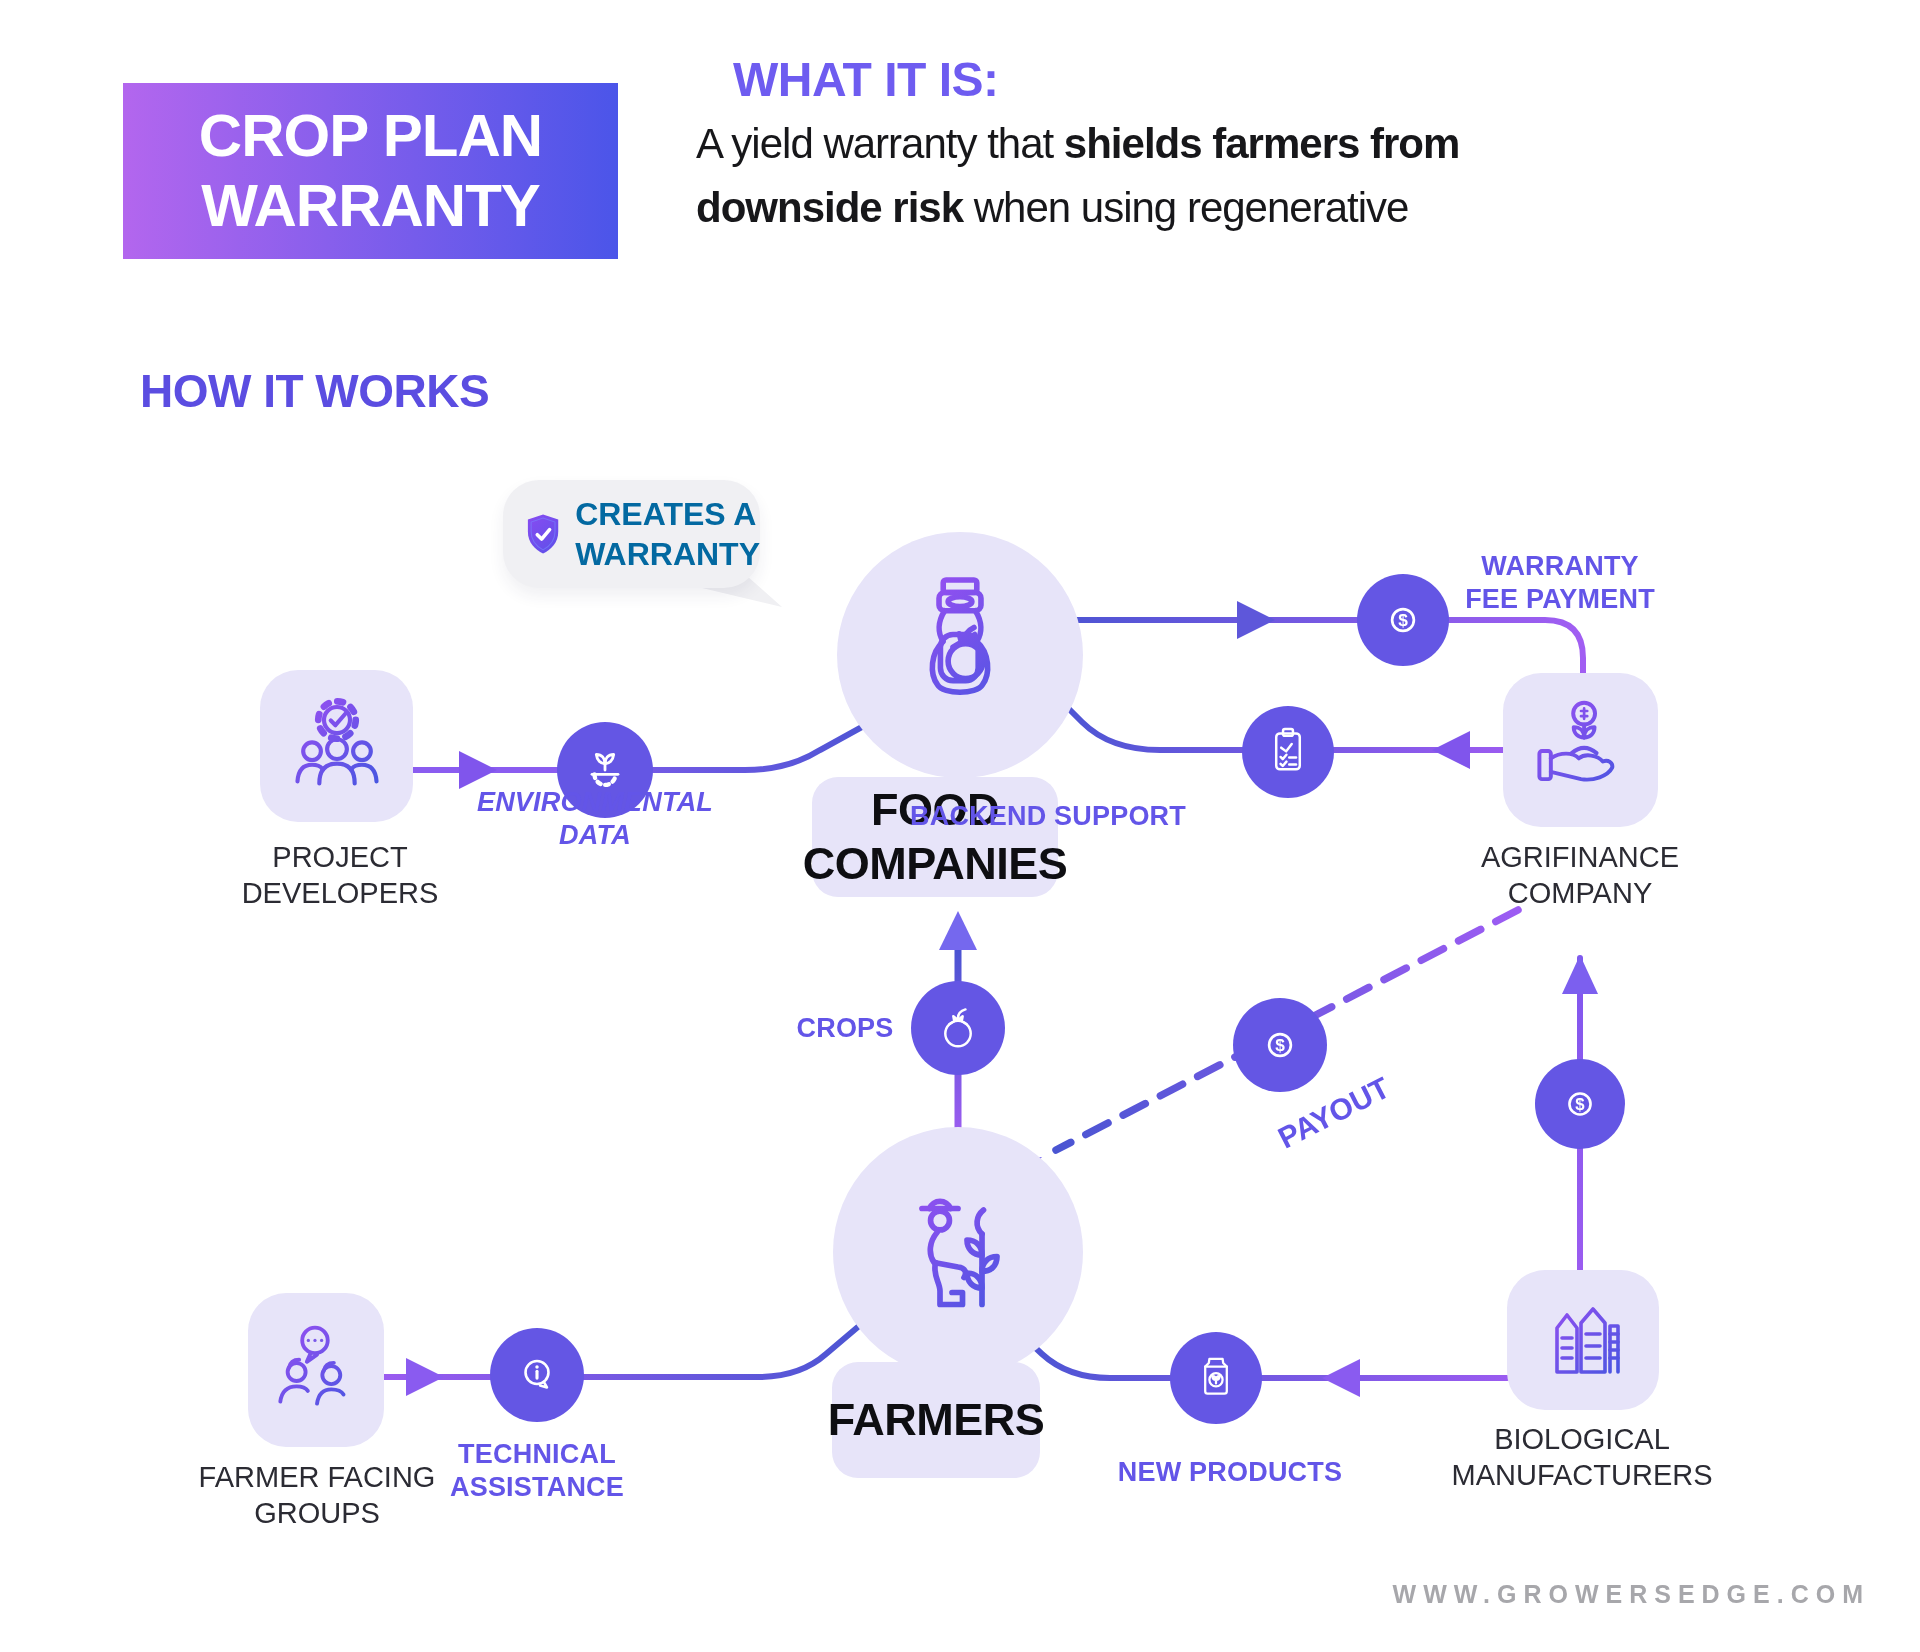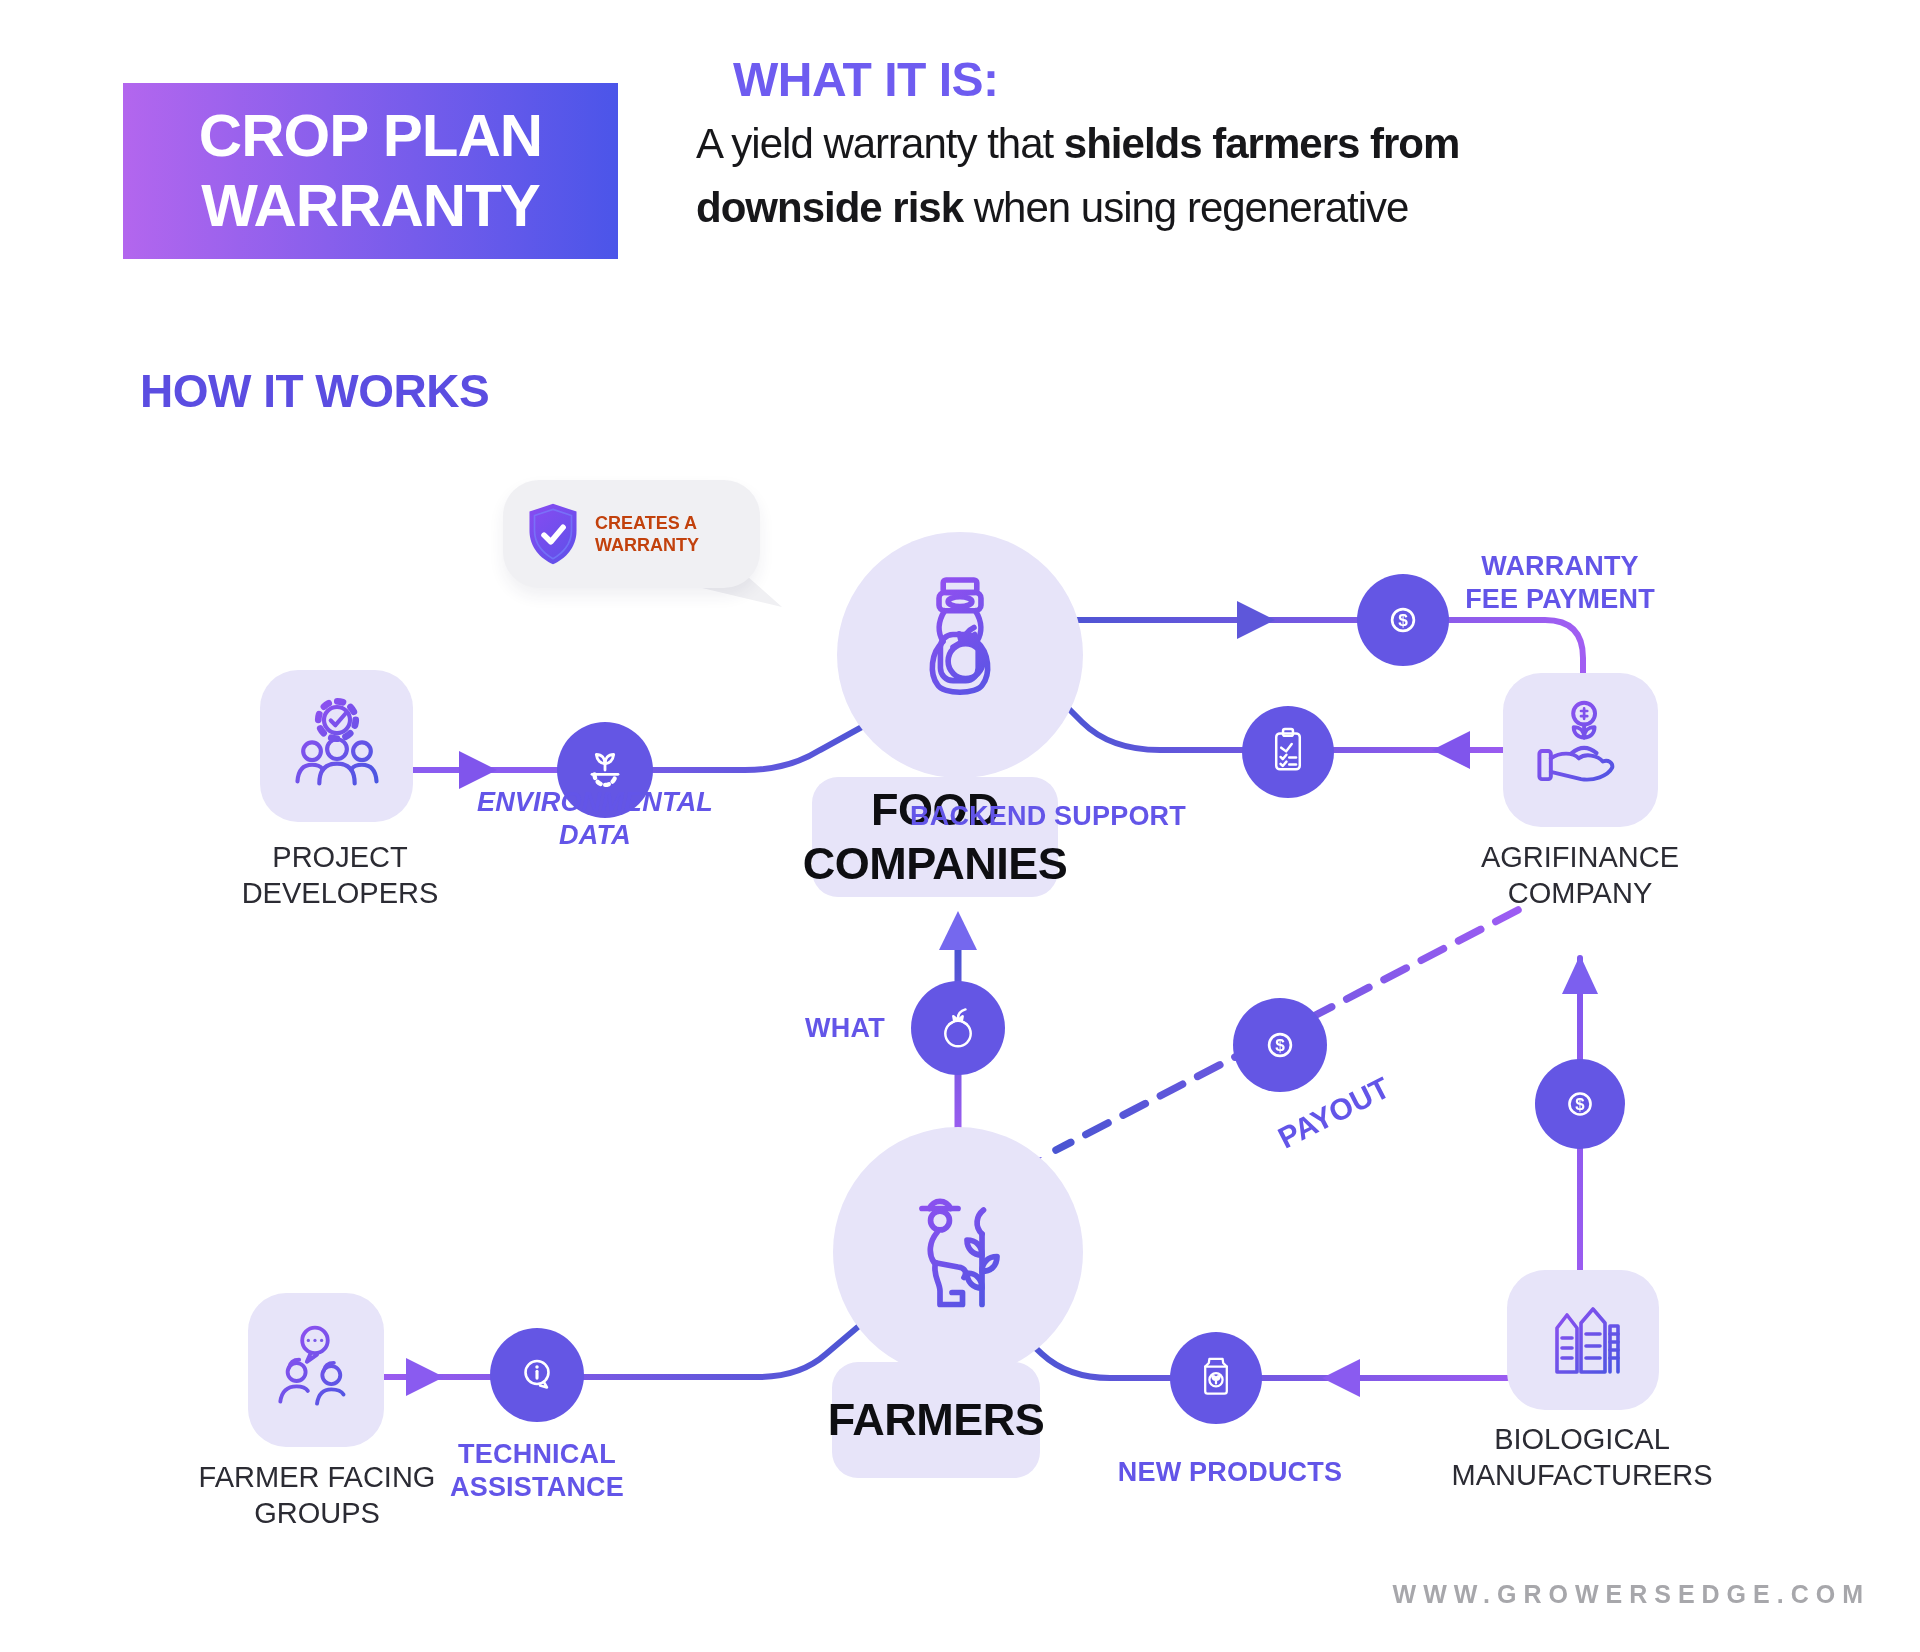--- a/index.html
+++ b/index.html
@@ -24,21 +24,21 @@
     text-align:center;color:#0E0E12;font-weight:800;font-size:45px;line-height:1.2;
     white-space:pre-line;letter-spacing:-0.5px;}
   .coin{background:#6456E4;border-radius:50%;display:flex;align-items:center;justify-content:center;}
   .lbl{white-space:pre-line;text-align:center;transform:translateX(-50%);}
   .dark{color:#2B2B33;font-size:29px;font-weight:500;line-height:1.24;}
   .purple{color:#6355E8;font-size:27px;font-weight:700;line-height:1.22;letter-spacing:0.2px;}
   .payout-lbl{color:#6355E8;font-size:30px;font-weight:700;
     transform:translate(-50%,-50%) rotate(-27deg);}
   .bubble{left:503px;top:480px;width:257px;height:108px;border-radius:36px;background:#F0F0F3;
     box-shadow:0 8px 16px rgba(40,40,80,.07);display:flex;align-items:center;}
-  .bubble-txt{color:#c2410c;font-size:18px;font-weight:700;line-height:1.25;white-space:pre-line;}
+  .bubble-txt{color:#0369a1;font-size:32px;font-weight:700;line-height:1.25;white-space:pre-line;}
   .url{color:#A7A7AB;font-size:25px;font-weight:600;letter-spacing:7px;}
   svg{display:block;}
   .lines{left:0;top:0;z-index:1;}
   .z2{z-index:2;} .z3{z-index:3;} .z4{z-index:4;}
 </style>
 </head>
 <body>
 
 <div class="abs title-box z2">
   <div class="t">CROP PLAN
@@ -336,21 +336,21 @@
 
 <div class="abs lbl dark z4" style="left:340px;top:840px;">PROJECT
 DEVELOPERS</div>
 <div class="abs lbl purple z4" style="left:595px;top:786px;font-style:italic;">ENVIRONMENTAL
 DATA</div>
 <div class="abs lbl purple z4" style="left:1560px;top:550px;">WARRANTY
 FEE PAYMENT</div>
 <div class="abs lbl purple z4" style="left:1048px;top:800px;">BACKEND SUPPORT</div>
 <div class="abs lbl dark z4" style="left:1580px;top:840px;">AGRIFINANCE
 COMPANY</div>
-<div class="abs lbl purple z4" style="left:845px;top:1012px;">WHAT</div>
+<div class="abs lbl purple z4" style="left:845px;top:1012px;">CROPS</div>
 <div class="abs payout-lbl z4" style="left:1334px;top:1113px;">PAYOUT</div>
 <div class="abs lbl dark z4" style="left:317px;top:1460px;">FARMER FACING
 GROUPS</div>
 <div class="abs lbl purple z4" style="left:537px;top:1438px;">TECHNICAL
 ASSISTANCE</div>
 <div class="abs lbl purple z4" style="left:1230px;top:1456px;">NEW PRODUCTS</div>
 <div class="abs lbl dark z4" style="left:1582px;top:1422px;">BIOLOGICAL
 MANUFACTURERS</div>
 
 <div class="abs url z4" style="right:50px;top:1580px;">WWW.GROWERSEDGE.COM</div>

